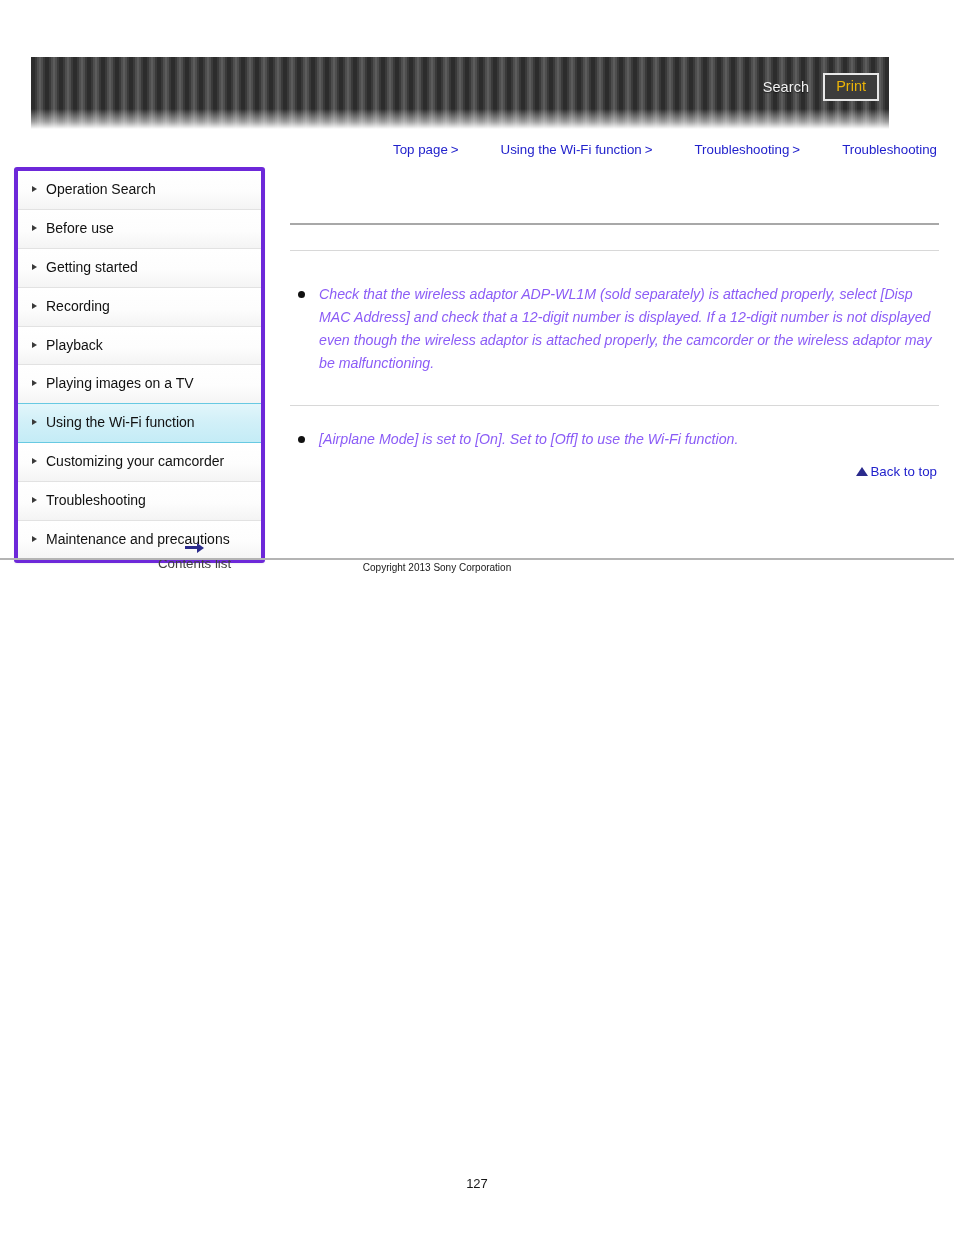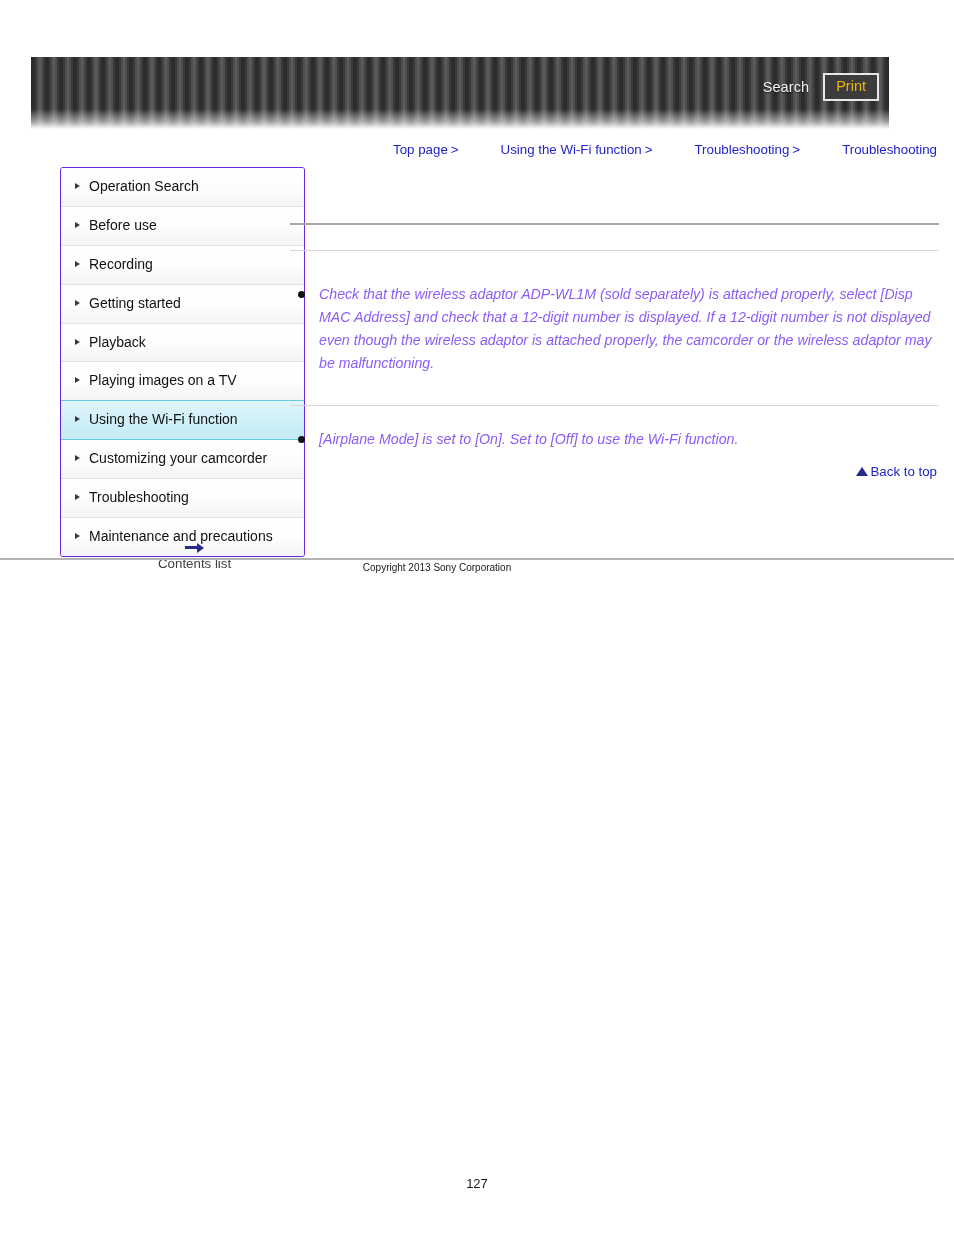--- a/index.html
+++ b/index.html
@@ -76,26 +76,25 @@
   }
   #breadcrumb .crumb { color: #2222cc; cursor: pointer; margin-left: 39px; }
   #breadcrumb .sep { color: #2222cc; padding: 0 3px; }
 
   
   #sidebar {
     position: absolute;
     left: 14px;
     top: 167px;
     width: 243px;
-    border: 1px solid #6d28d9;
+    border: 4px solid #6d28d9;
     border-radius: 3px;
     background: #fbfbfb;
     box-shadow: 0 1px 2px rgba(0,0,0,.06);
     overflow: hidden;
-    margin-left: 46px;
   }
   .nav-item {
     position: relative;
     padding: 9px 10px 9px 28px;
     font-size: 14px;
     color: #111;
     border-bottom: 1px solid #e2e2e2;
     background: linear-gradient(to bottom, #ffffff 0%, #fdfdfd 55%, #f4f4f4 100%);
     line-height: 1.42;
     cursor: pointer;
@@ -269,25 +268,25 @@
   <div class="nav-item">
     <span class="tri"></span>
     <span>Operation Search</span>
   </div>
   <div class="nav-item">
     <span class="tri"></span>
     <span>Before use</span>
   </div>
   <div class="nav-item">
     <span class="tri"></span>
+    <span>Getting started</span>
+  </div>
+  <div class="nav-item">
+    <span class="tri"></span>
     <span>Recording</span>
-  </div>
-  <div class="nav-item">
-    <span class="tri"></span>
-    <span>Getting started</span>
   </div>
   <div class="nav-item">
     <span class="tri"></span>
     <span>Playback</span>
   </div>
   <div class="nav-item">
     <span class="tri"></span>
     <span>Playing images on a TV</span>
   </div>
   <div class="nav-item active">

